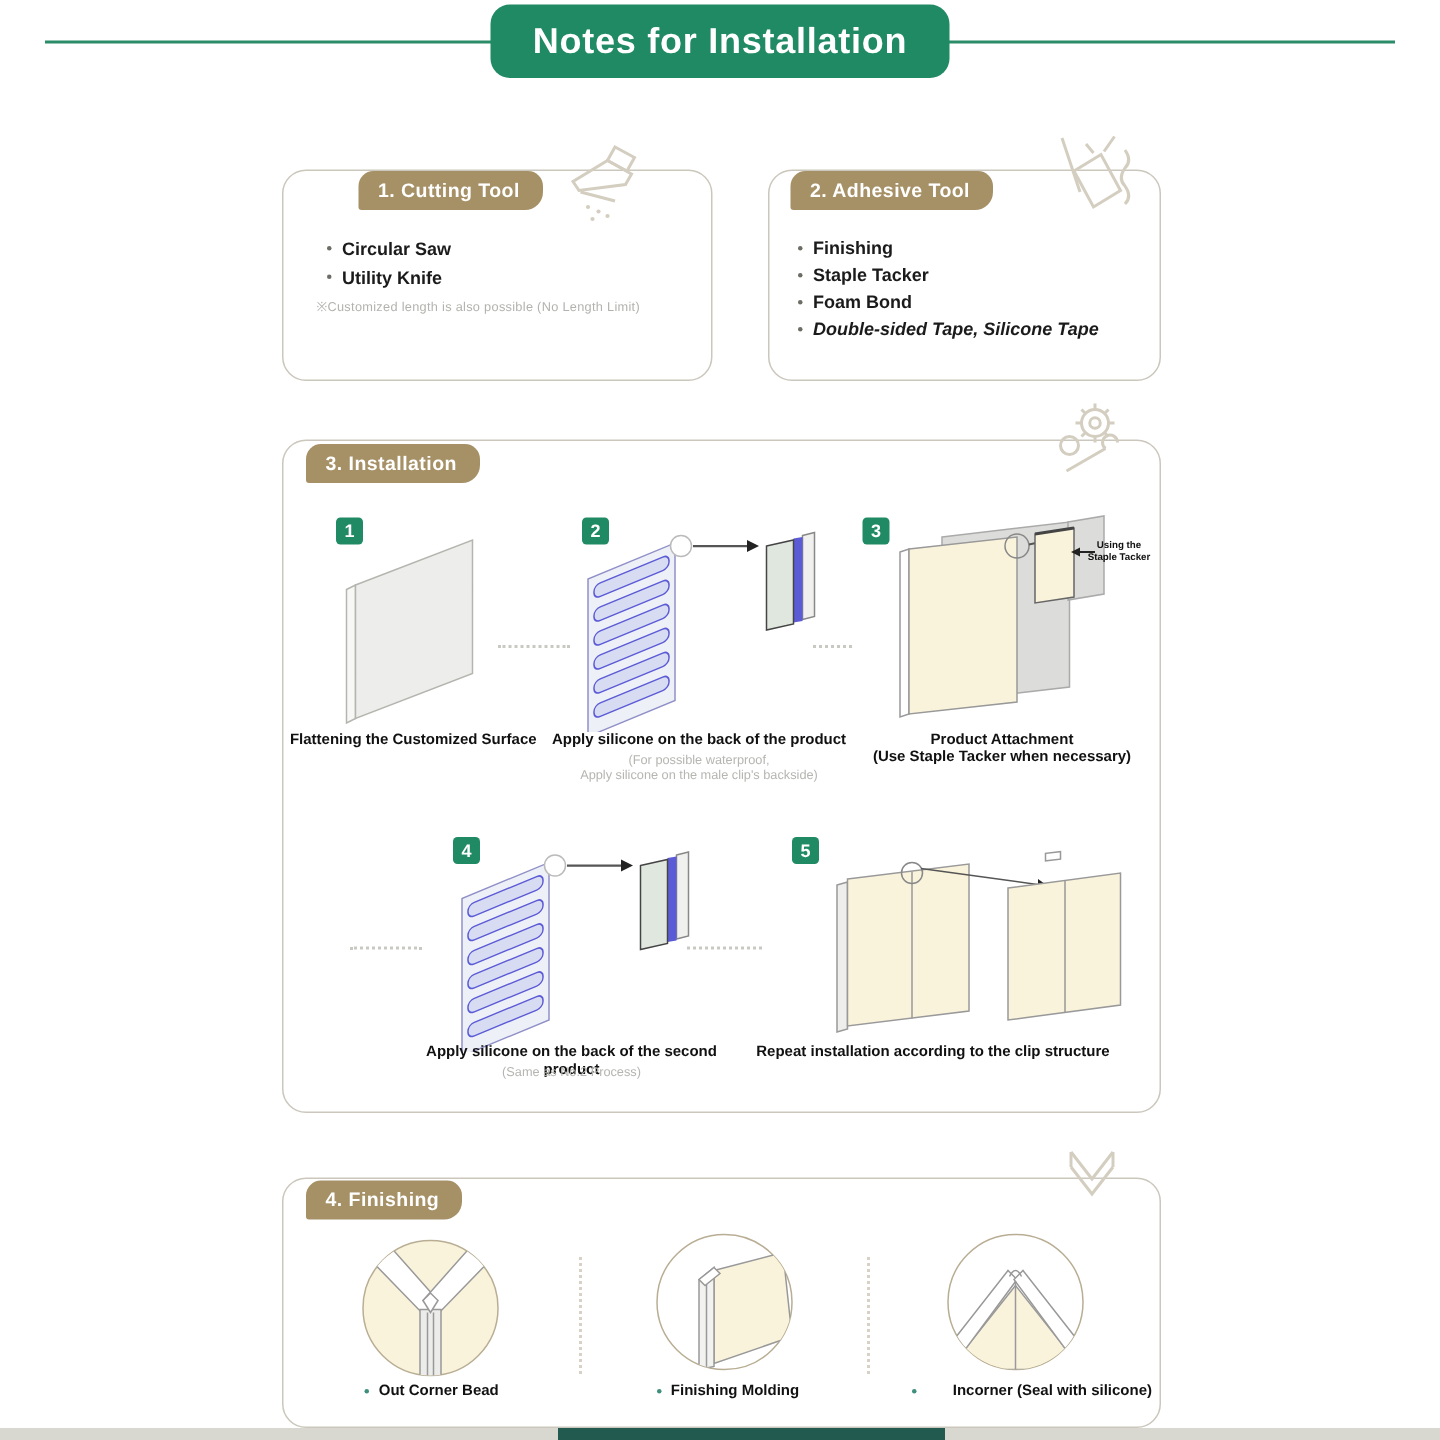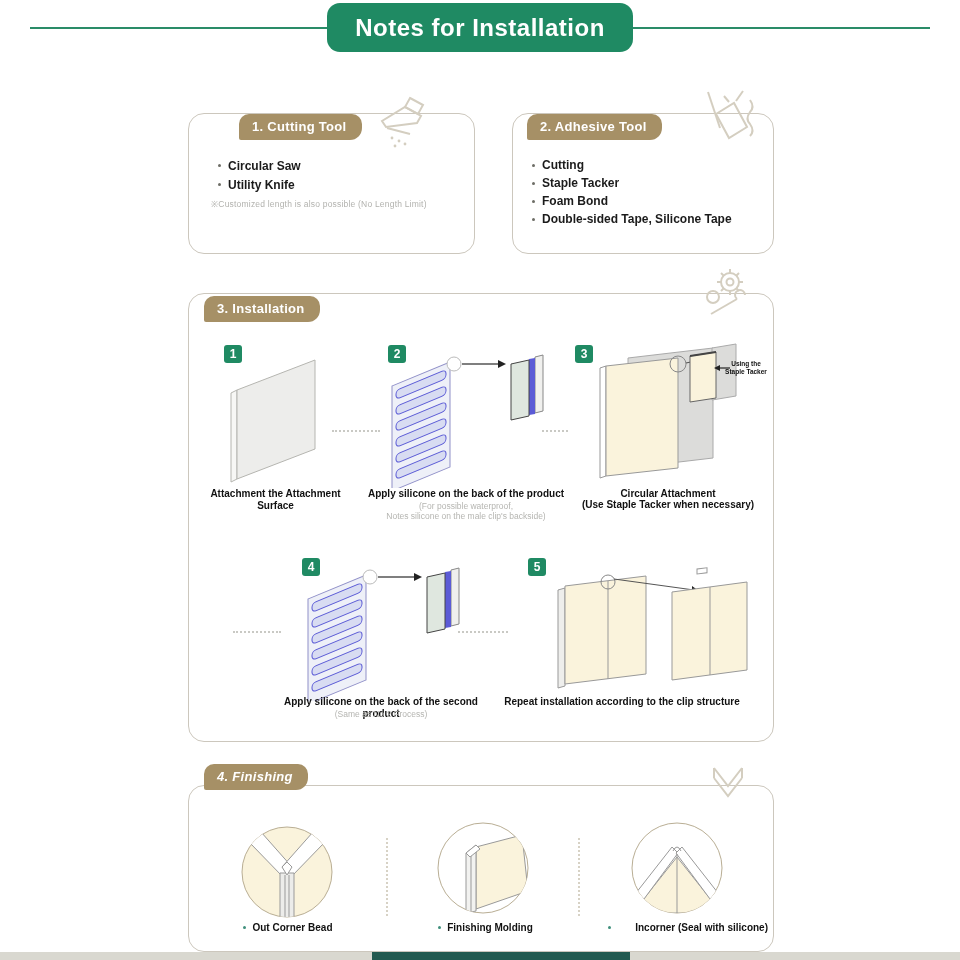--- a/index.html
+++ b/index.html
@@ -78,31 +78,31 @@
         <line x1="38" y1="17" x2="45" y2="7"></line>
         <line x1="26" y1="12" x2="31" y2="18"></line>
         <path d="M52,16 q5,7 0,12 q-5,7 0,12 q5,7 0,12"></path>
         <line x1="10" y1="8" x2="22" y2="44"></line>
       </g>
     </svg>
   </div>
   <div class="list" style="left:532px;top:156px;">
     <div class="li" style="height:18px;">
       <span class="dot"></span>
-      <span>Cutting</span>
+      <span>Finishing</span>
     </div>
     <div class="li" style="height:18px;">
       <span class="dot"></span>
       <span>Staple Tacker</span>
     </div>
     <div class="li" style="height:18px;">
       <span class="dot"></span>
       <span>Foam Bond</span>
     </div>
-    <div class="li" style="height:18px;">
+    <div class="li" style="height:18px;font-style:italic;">
       <span class="dot"></span>
       <span>Double-sided Tape, Silicone Tape</span>
     </div>
   </div>
 
   <div class="secbox" style="left:188px;top:293px;width:584px;height:447px;"></div>
   <div class="seclabel" style="left:204px;top:296px;">3. Installation</div>
   <div class="ico" style="left:697px;top:264px;">
     <svg width="58" height="58" viewBox="0 0 58 58">
       <g stroke="#d4cec0" stroke-width="2" fill="none">
@@ -125,21 +125,21 @@
 
   <div class="badge" style="left:224px;top:345px;">
     <span>1</span>
   </div>
   <div class="ico" style="left:215px;top:348px;">
     <svg width="140" height="135" viewBox="0 0 140 135">
       <polygon points="16,45 22,42 22,131 16,134" fill="#f7f7f5" stroke="#b5b5b0"></polygon>
       <polygon points="22,42 100,12 100,101 22,131" fill="#ededeb" stroke="#b5b5b0"></polygon>
     </svg>
   </div>
-  <div class="cap" style="left:193px;top:488px;width:165px;">Attachment the Attachment Surface</div>
+  <div class="cap" style="left:193px;top:488px;width:165px;">Flattening the Customized Surface</div>
 
   <div class="badge" style="left:388px;top:345px;">
     <span>2</span>
   </div>
   <div class="ico" style="left:380px;top:348px;">
     <svg width="180" height="140" viewBox="0 0 180 140">
       <g transform="translate(12,38) skewY(-22.5)">
         <rect x="0" y="0" width="58" height="105" fill="#eef0f8" stroke="#9090c8"></rect>
         <rect x="4" y="6" width="50" height="9" rx="4" fill="#d8dcf2" stroke="#5b5bd6"></rect>
         <rect x="4" y="22" width="50" height="9" rx="4" fill="#d8dcf2" stroke="#5b5bd6"></rect>
@@ -151,21 +151,21 @@
       <circle cx="74" cy="16" r="7" fill="#fff" stroke="#bbb"></circle>
       <line x1="82" y1="16" x2="118" y2="16" stroke="#555" stroke-width="1.5"></line>
       <polygon points="118,12 126,16 118,20" fill="#222"></polygon>
       <polygon points="155,9 163,7 163,63 155,65" fill="#f0f0ee" stroke="#888"></polygon>
       <polygon points="149,11 155,10 155,66 149,67" fill="#5b5bd6"></polygon>
       <polygon points="131,16 149,12 149,68 131,72" fill="#dfe7df" stroke="#444"></polygon>
     </svg>
   </div>
   <div class="cap" style="left:366px;top:488px;width:200px;">Apply silicone on the back of the product</div>
   <div class="sub" style="left:366px;top:501px;width:200px;">(For possible waterproof,</div>
-  <div class="sub" style="left:366px;top:511px;width:200px;">Notes silicone on the male clip's backside)</div>
+  <div class="sub" style="left:366px;top:511px;width:200px;">Apply silicone on the male clip's backside)</div>
 
   <div class="badge" style="left:575px;top:345px;">
     <span>3</span>
   </div>
   <div class="ico" style="left:578px;top:340px;">
     <svg width="198" height="145" viewBox="0 0 198 145">
       <polygon points="50,18 135,8 135,118 50,128" fill="#dcdcda" stroke="#aaa"></polygon>
       <polygon points="22,28 28,26 28,136 22,138" fill="#fff" stroke="#999"></polygon>
       <polygon points="28,26 100,18 100,128 28,136" fill="#faf3dc" stroke="#999"></polygon>
       <circle cx="100" cy="24" r="8" fill="none" stroke="#888"></circle>
@@ -175,21 +175,21 @@
       <polygon points="112,16 138,12 138,58 112,62" fill="#faf3dc" stroke="#666"></polygon>
       <line x1="112" y1="16" x2="138" y2="12" stroke="#444" stroke-width="2"></line>
       <line x1="152" y1="28" x2="142" y2="28" stroke="#222" stroke-width="1.2"></line>
       <polygon points="142,25 136,28 142,31" fill="#222"></polygon>
     </svg>
   </div>
   <div class="annot" style="left:722px;top:360px;width:48px;">
     <div>Using the</div>
     <div>Staple Tacker</div>
   </div>
-  <div class="cap" style="left:563px;top:488px;width:210px;">Circular Attachment</div>
+  <div class="cap" style="left:563px;top:488px;width:210px;">Product Attachment</div>
   <div class="cap" style="left:563px;top:499px;width:210px;">(Use Staple Tacker when necessary)</div>
 
   <div class="badge" style="left:302px;top:558px;">
     <span>4</span>
   </div>
   <div class="ico" style="left:296px;top:561px;">
     <svg width="180" height="140" viewBox="0 0 180 140">
       <g transform="translate(12,38) skewY(-22.5)">
         <rect x="0" y="0" width="58" height="105" fill="#eef0f8" stroke="#9090c8"></rect>
         <rect x="4" y="6" width="50" height="9" rx="4" fill="#d8dcf2" stroke="#5b5bd6"></rect>
@@ -227,21 +227,21 @@
     </svg>
   </div>
   <div class="cap" style="left:502px;top:696px;width:240px;">Repeat installation according to the clip structure</div>
 
   <div class="dotsep-h" style="left:332px;top:430px;width:48px;"></div>
   <div class="dotsep-h" style="left:542px;top:430px;width:26px;"></div>
   <div class="dotsep-h" style="left:233px;top:631px;width:48px;"></div>
   <div class="dotsep-h" style="left:458px;top:631px;width:50px;"></div>
 
   <div class="secbox" style="left:188px;top:785px;width:584px;height:165px;"></div>
-  <div class="seclabel" style="left:204px;top:764px;font-style:italic;">4. Finishing</div>
+  <div class="seclabel" style="left:204px;top:787px;">4. Finishing</div>
   <div class="ico" style="left:702px;top:760px;">
     <svg width="52" height="48" viewBox="0 0 52 48">
       <g stroke="#d4cec0" stroke-width="2" fill="none">
         <polyline points="12,8 26,26 40,8"></polyline>
         <polyline points="12,18 26,36 40,18"></polyline>
         <line x1="12" y1="8" x2="12" y2="18"></line>
         <line x1="40" y1="8" x2="40" y2="18"></line>
       </g>
     </svg>
   </div>

